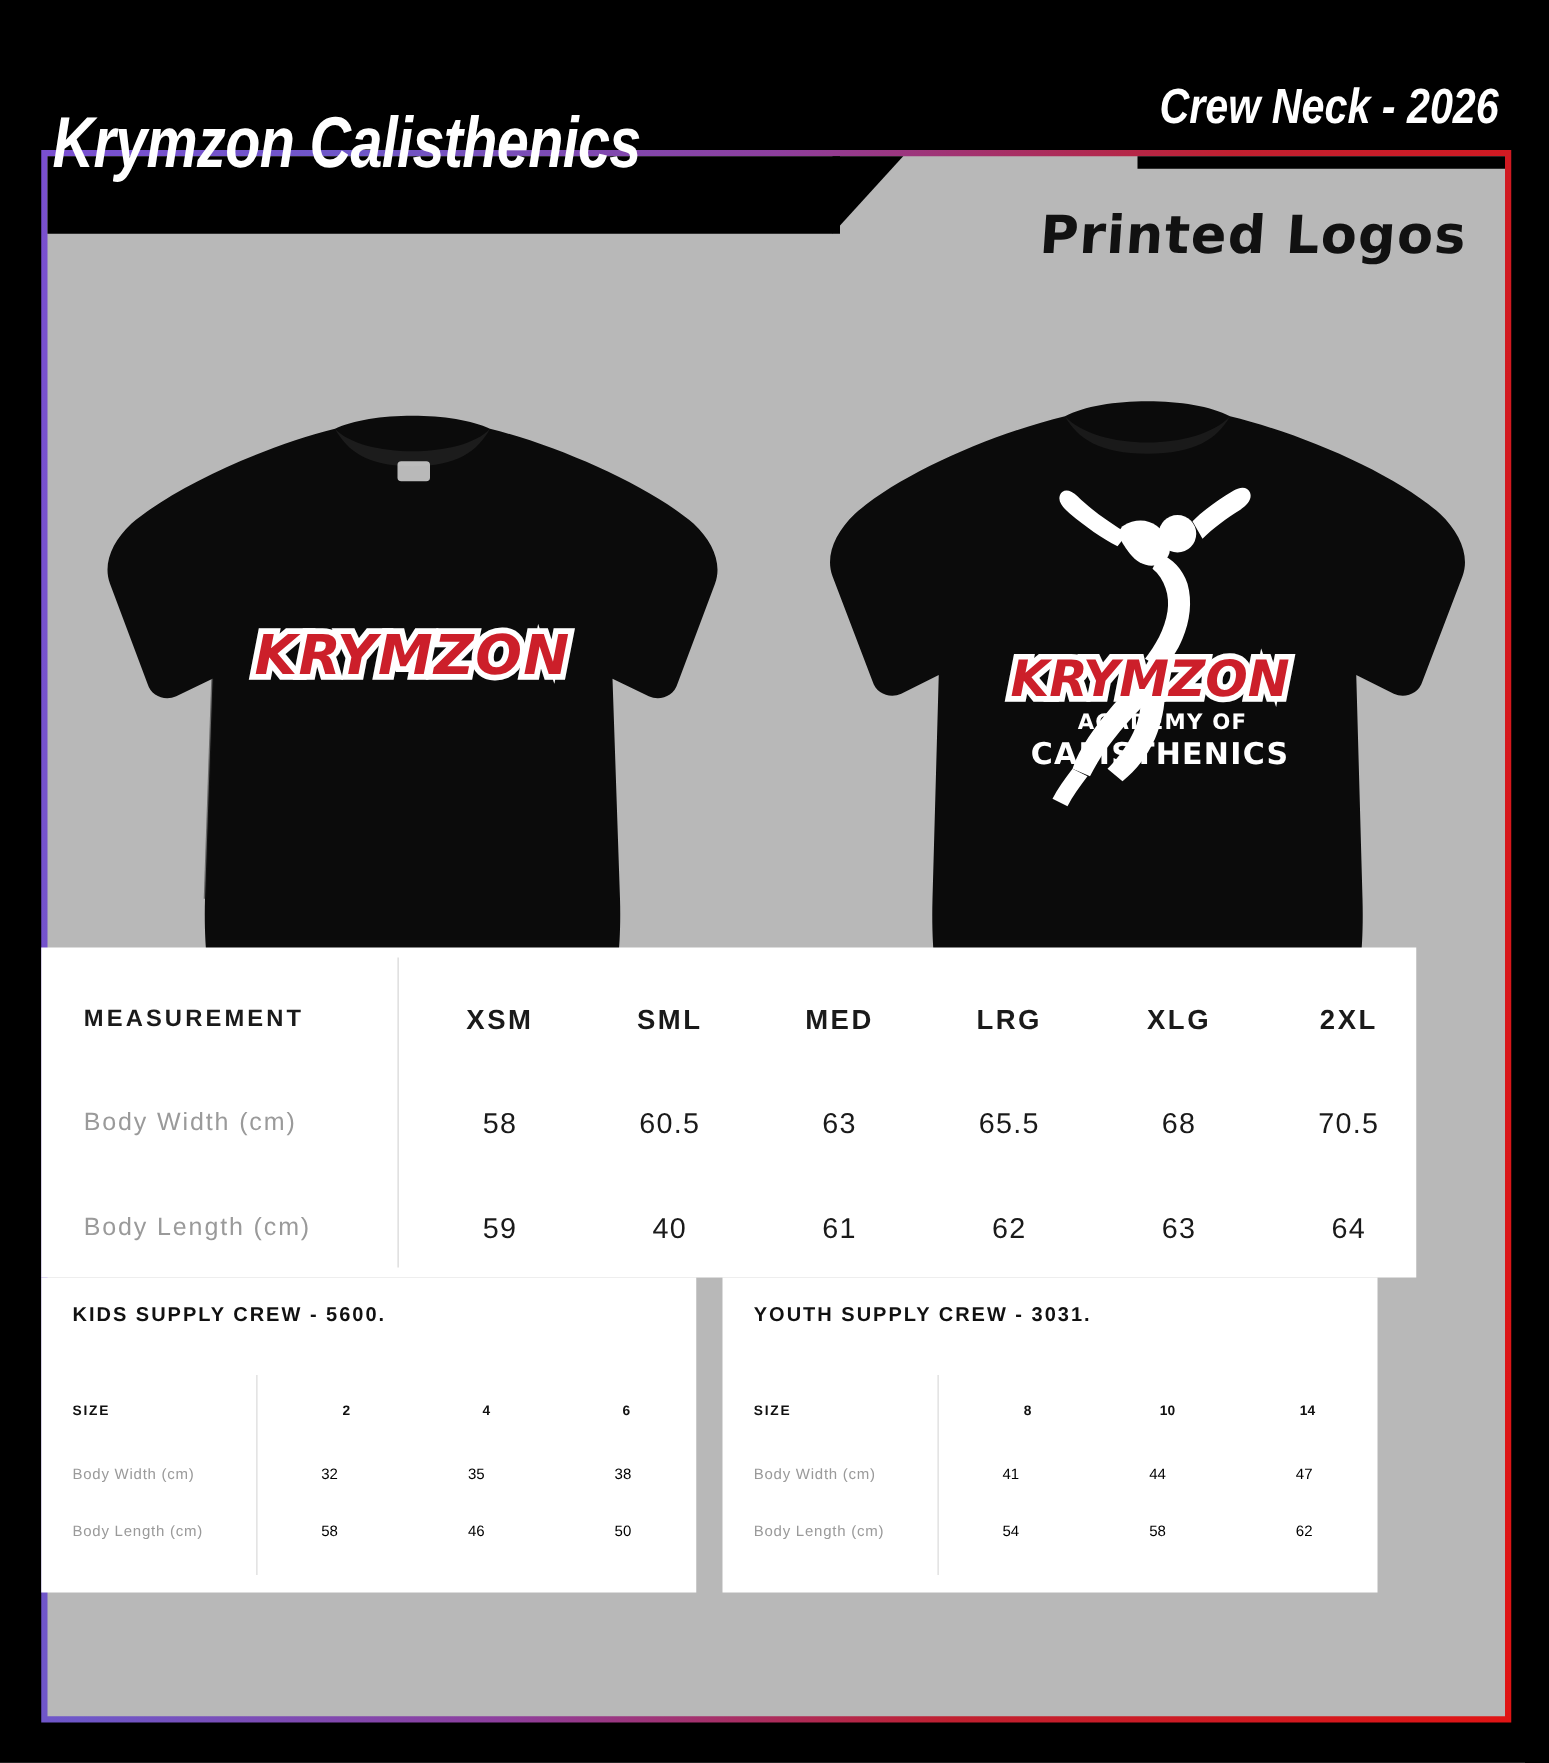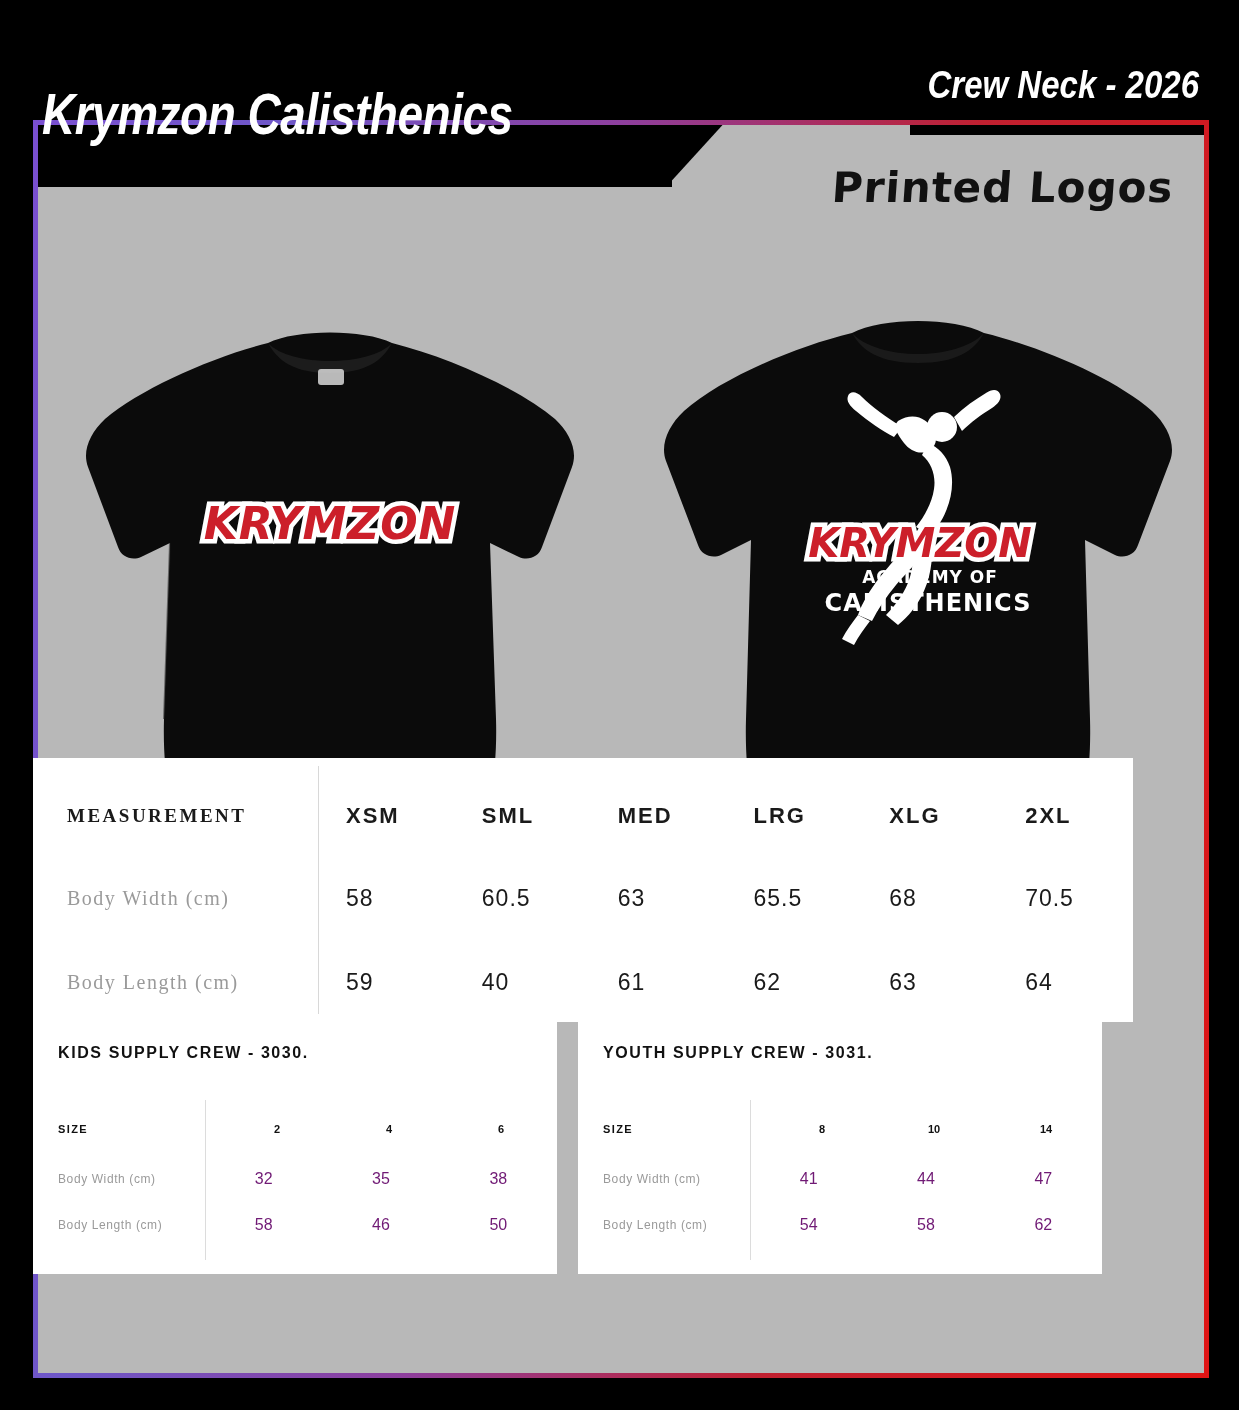--- a/index.html
+++ b/index.html
@@ -111,24 +111,23 @@
   .chart-main .vline {
     position: absolute;
     left: 285px; top: 8px; bottom: 8px;
     width: 1px; background: #d8d8d8;
   }
   .cm-row { position: absolute; left: 0; width: 100%; display: flex; align-items: center; }
   .cm-row .label {
     width: 285px;
     padding-left: 34px;
     color: #1a1a1a;
-    font-family: Liberation Serif, serif;
   }
   .cm-row .cells { flex: 1; display: flex; }
-  .cm-row .cells > div { flex: 1; text-align: left; padding-left: 28px; }
+  .cm-row .cells > div { flex: 1; text-align: center; padding-left: 28px; }
 
   .cm-head { top: 36px; height: 44px; }
   .cm-head .label { font-size: 19px; font-weight: bold; letter-spacing: 2.5px; }
   .cm-head .cells > div { font-size: 22px; font-weight: bold; letter-spacing: 2px; color: #1a1a1a; }
 
   .cm-data { height: 44px; }
   .cm-data.r1 { top: 118px; }
   .cm-data.r2 { top: 202px; }
   .cm-data .label { font-size: 20px; color: #9a9a9a; letter-spacing: 1.5px; }
   .cm-data .cells > div { font-size: 23px; color: #1a1a1a; letter-spacing: 1px; }
@@ -153,21 +152,21 @@
   .sc-row { position: absolute; left: 0; width: 100%; display: flex; align-items: center; height: 30px; }
   .sc-row .label { width: 172px; padding-left: 25px; }
   .sc-row .cells { flex: 1; display: flex; }
   .sc-row .cells > div { flex: 1; text-align: center; }
   .sc-head { top: 92px; gap: 16px; }
   .sc-head .label { font-size: 11px; font-weight: bold; letter-spacing: 1.4px; color: #111; }
   .sc-head .cells > div { font-size: 11px; font-weight: bold; color: #111; }
   .sc-data.r1 { top: 142px; }
   .sc-data.r2 { top: 188px; }
   .sc-data .label { font-size: 12px; color: #9a9a9a; letter-spacing: .6px; }
-  .sc-data .cells > div { font-size: 16px; color: #701a75; }
+  .sc-data .cells > div { font-size: 12px; color: #000000; }
 
 </style>
 </head>
 <body>
 
 <div class="page">
 
   <div class="accent-frame">
     <div class="inner-panel">
       <div class="notch"></div>
@@ -278,21 +277,21 @@
         <div>40</div>
         <div>61</div>
         <div>62</div>
         <div>63</div>
         <div>64</div>
       </div>
     </div>
   </div>
 
   <div class="subchart left">
-    <div class="sc-title">KIDS SUPPLY CREW - 3030.</div>
+    <div class="sc-title">KIDS SUPPLY CREW - 5600.</div>
     <div class="sc-vline"></div>
 
     <div class="sc-row sc-head">
       <div class="label">SIZE</div>
       <div class="cells">
         <div>2</div>
         <div>4</div>
         <div>6</div>
       </div>
     </div>

